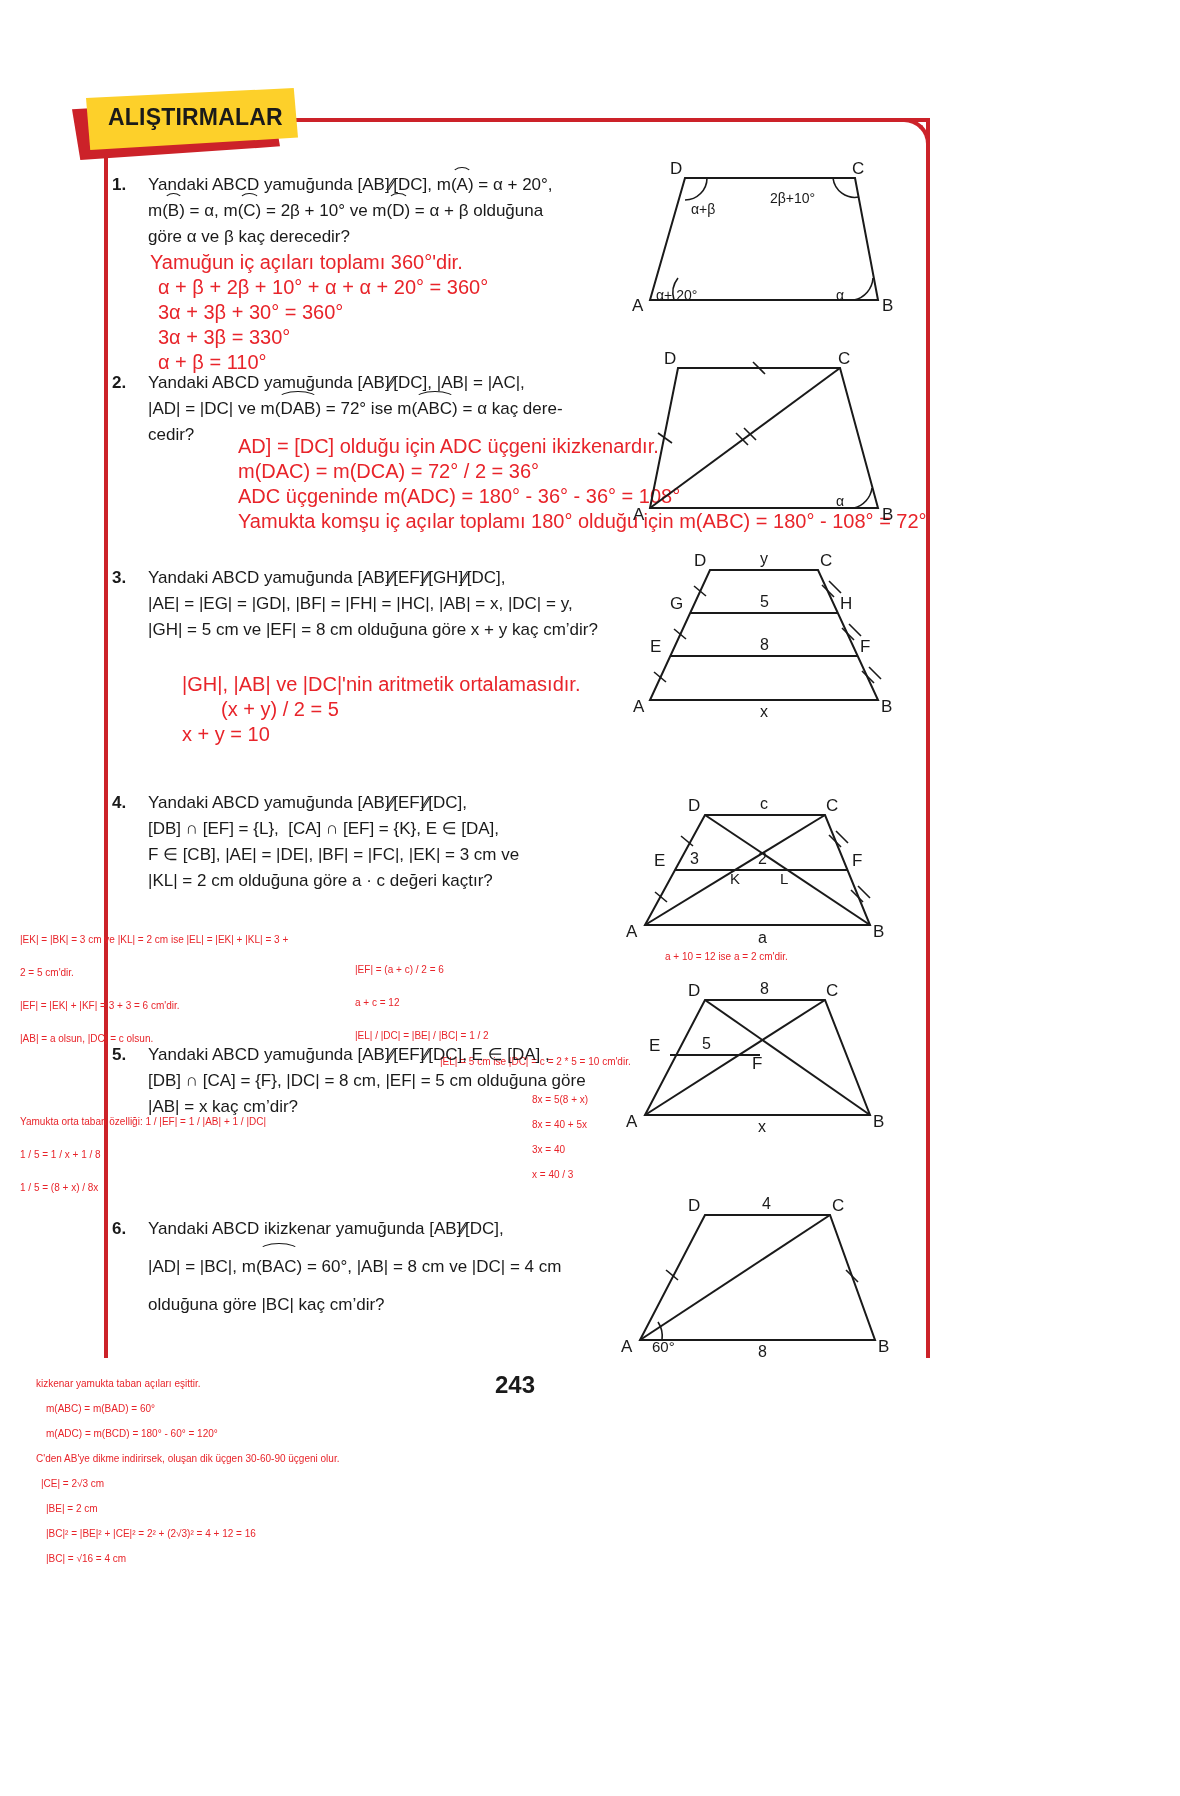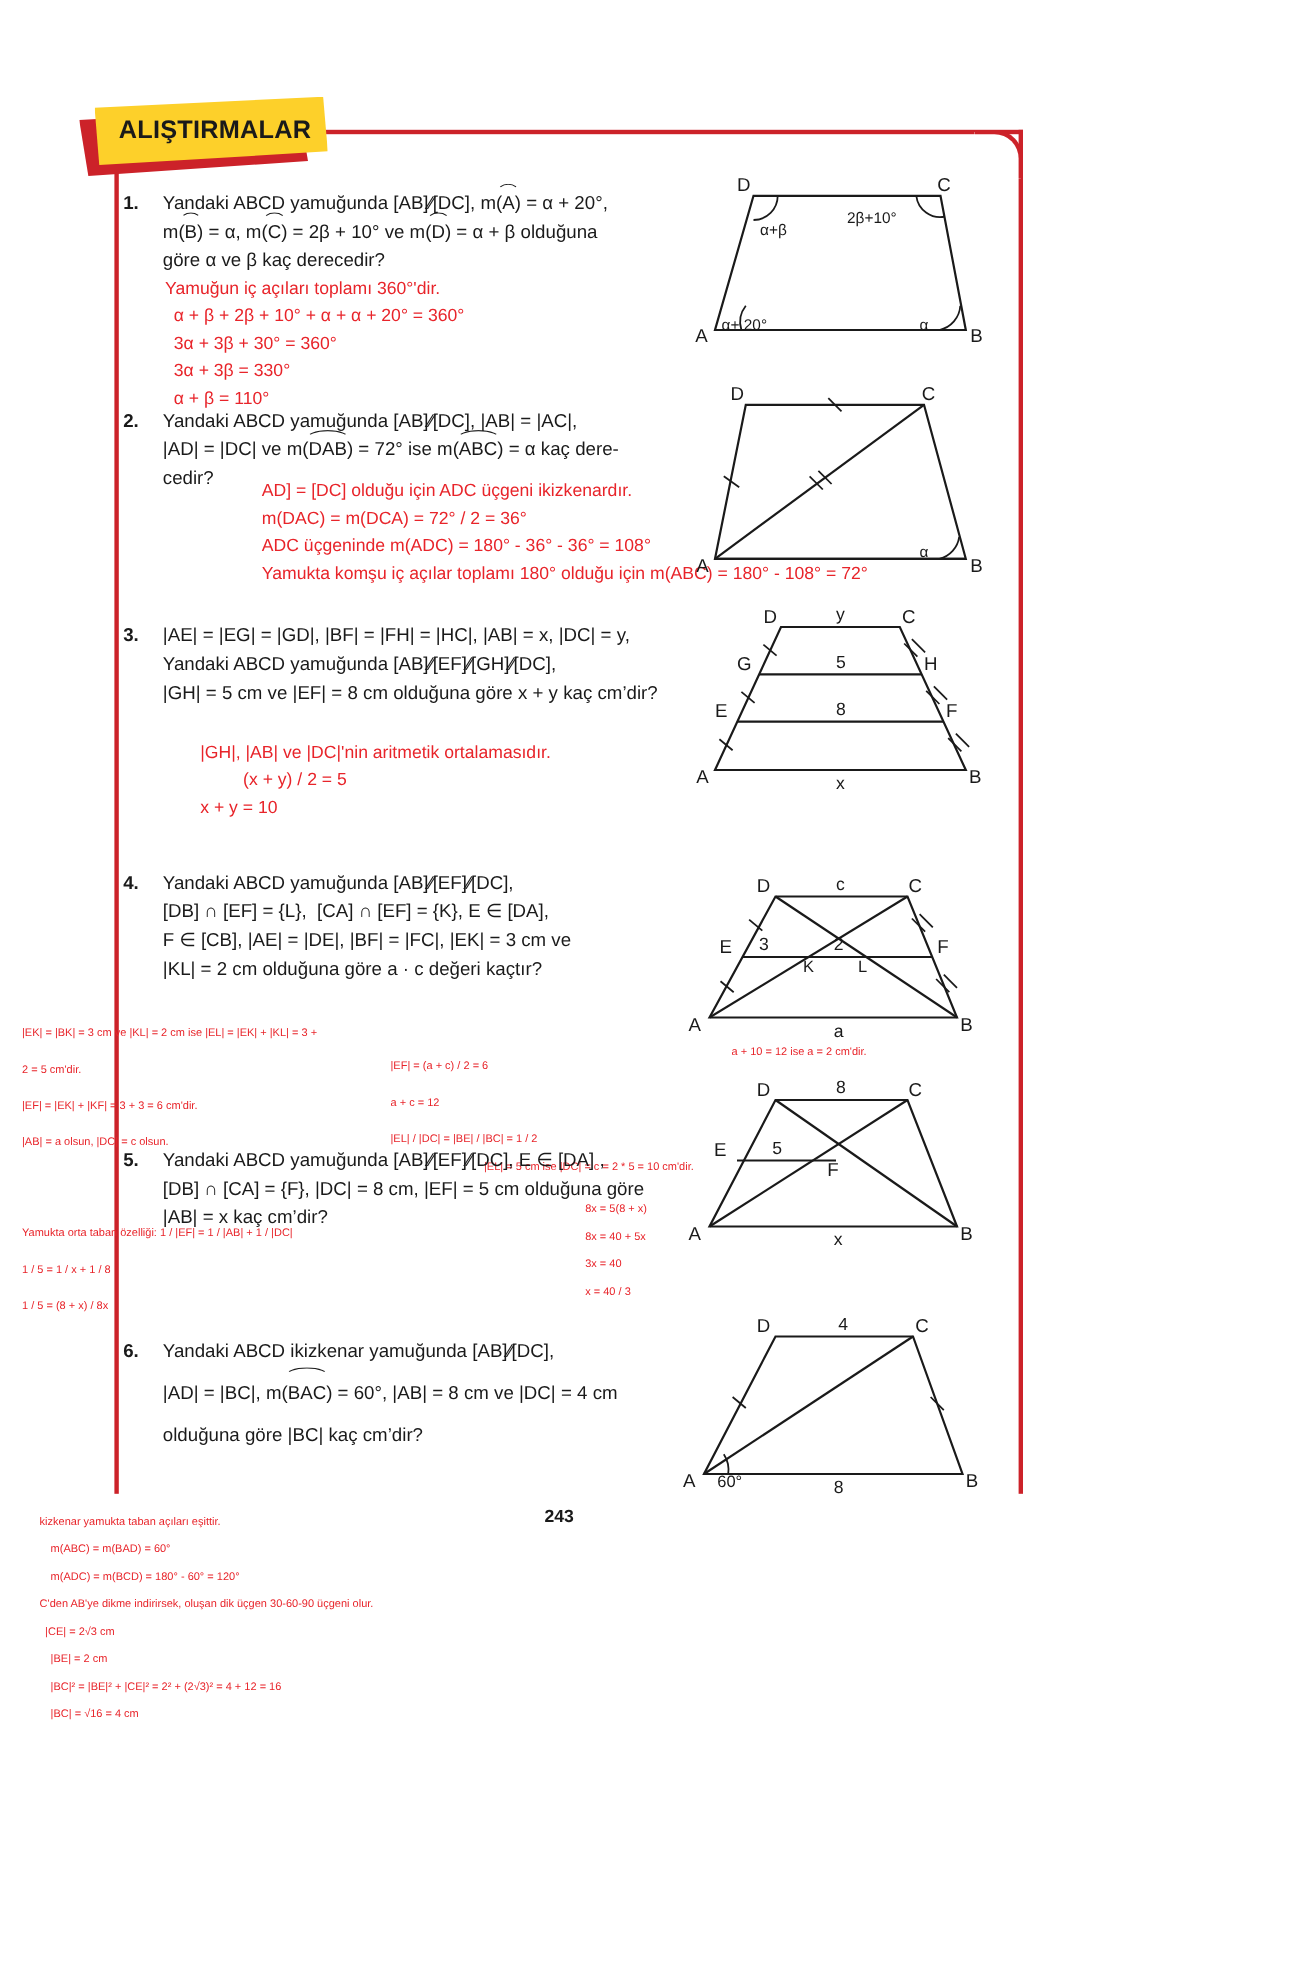--- a/index.html
+++ b/index.html
@@ -40,32 +40,32 @@
     position:absolute;left:36px;top:16px;font-size:23px;font-weight:bold;color:#1a1a1a;
     letter-spacing:.2px;
   }
 
   
   .q{position:absolute;color:#1a1a1a;font-size:17px;line-height:26px;}
   .q .num{position:absolute;left:0;top:0;font-weight:bold;font-size:17px;}
   .q .body{margin-left:36px;}
   .ln{white-space:nowrap;}
 
-  .red{position:absolute;color:#e8242a;font-size:16px;line-height:25px;white-space:nowrap;}
+  .red{position:absolute;color:#e8242a;font-size:20px;line-height:25px;white-space:nowrap;}
   .red.sm{font-size:10px;line-height:23px;}
 
   .ovl{position:relative;display:inline-block;}
   .ovl::before{
     content:"";position:absolute;left:7%;right:7%;top:-5px;height:7px;
     border-top:1.3px solid #1a1a1a;border-radius:50%/100% 100% 0 0;
     border-left:1.3px solid transparent;border-right:1.3px solid transparent;
   }
   .par{letter-spacing:-1px;}
 
-  .pg{position:absolute;left:495px;top:1371px;font-size:16px;font-weight:bold;color:#1a1a1a;text-align:center;}
+  .pg{position:absolute;left:495px;top:1371px;font-size:24px;font-weight:bold;color:#1a1a1a;text-align:center;}
 
   svg{position:absolute;overflow:visible;}
   svg text{font-family:"Liberation Sans",sans-serif;fill:#1a1a1a;}
 </style>
 </head>
 <body>
 
 <div class="page">
 
   <div class="frame-left"></div>
@@ -134,22 +134,22 @@
     <text x="24" y="4" font-size="17">D</text>
     <text x="198" y="4" font-size="17">C</text>
     <text x="-7" y="160" font-size="17">A</text>
     <text x="242" y="160" font-size="17">B</text>
     <text x="196" y="146" font-size="14">α</text>
   </svg>
 
   <div class="q" style="left:112px;top:565px;width:530px;">
     <span class="num">3.</span>
     <div class="body">
+      <div class="ln">Yandaki ABCD yamuğunda [AB]<span class="par">∕∕</span>[EF]<span class="par">∕∕</span>[GH]<span class="par">∕∕</span>[DC],</div>
       <div class="ln">|AE| = |EG| = |GD|, |BF| = |FH| = |HC|, |AB| = x, |DC| = y,</div>
-      <div class="ln">Yandaki ABCD yamuğunda [AB]<span class="par">∕∕</span>[EF]<span class="par">∕∕</span>[GH]<span class="par">∕∕</span>[DC],</div>
       <div class="ln">|GH| = 5 cm ve |EF| = 8 cm olduğuna göre x + y kaç cm’dir?</div>
     </div>
   </div>
   <div class="red" style="left:182px;top:672px;">|GH|, |AB| ve |DC|'nin aritmetik ortalamasıdır.</div>
   <div class="red" style="left:182px;top:697px;margin-left:39px;">(x + y) / 2 = 5</div>
   <div class="red" style="left:182px;top:722px;">x + y = 10</div>
 
   <svg width="270" height="165" style="left:650px;top:555px;">
     <polygon points="60,15 168,15 228,145 0,145" fill="none" stroke="#1a1a1a" stroke-width="2"></polygon>
     <line x1="40" y1="58" x2="188" y2="58" stroke="#1a1a1a" stroke-width="2"></line>

